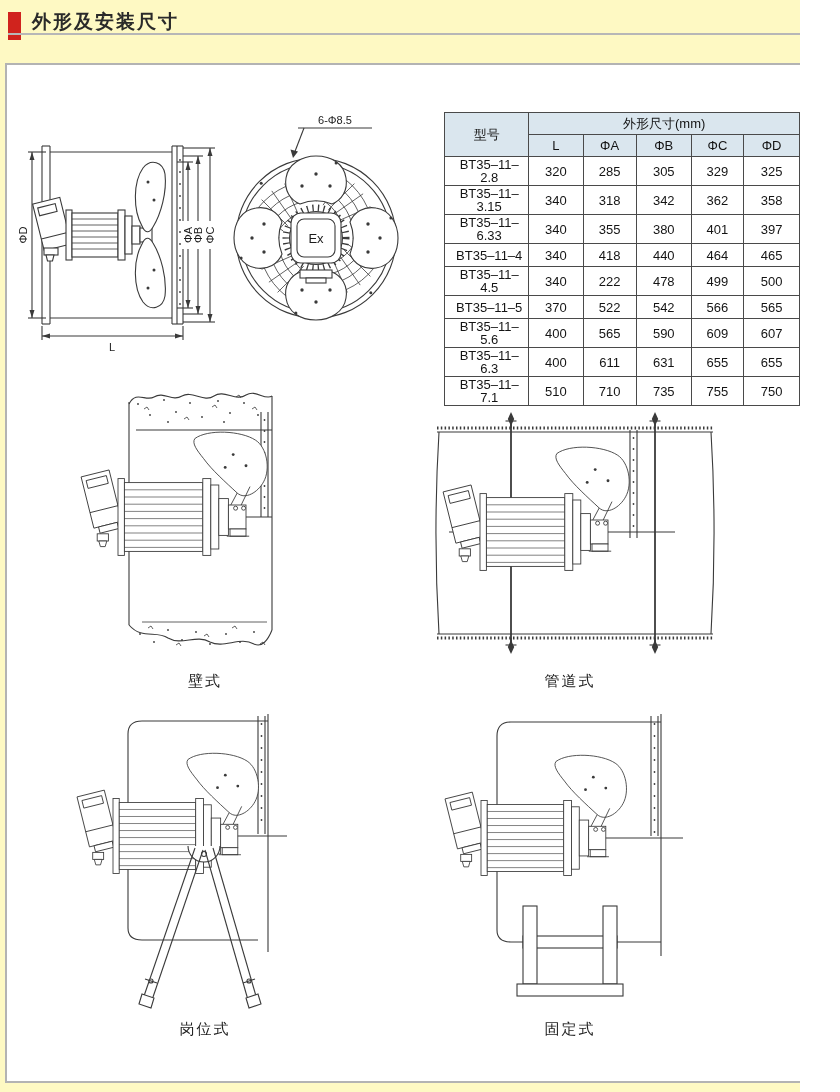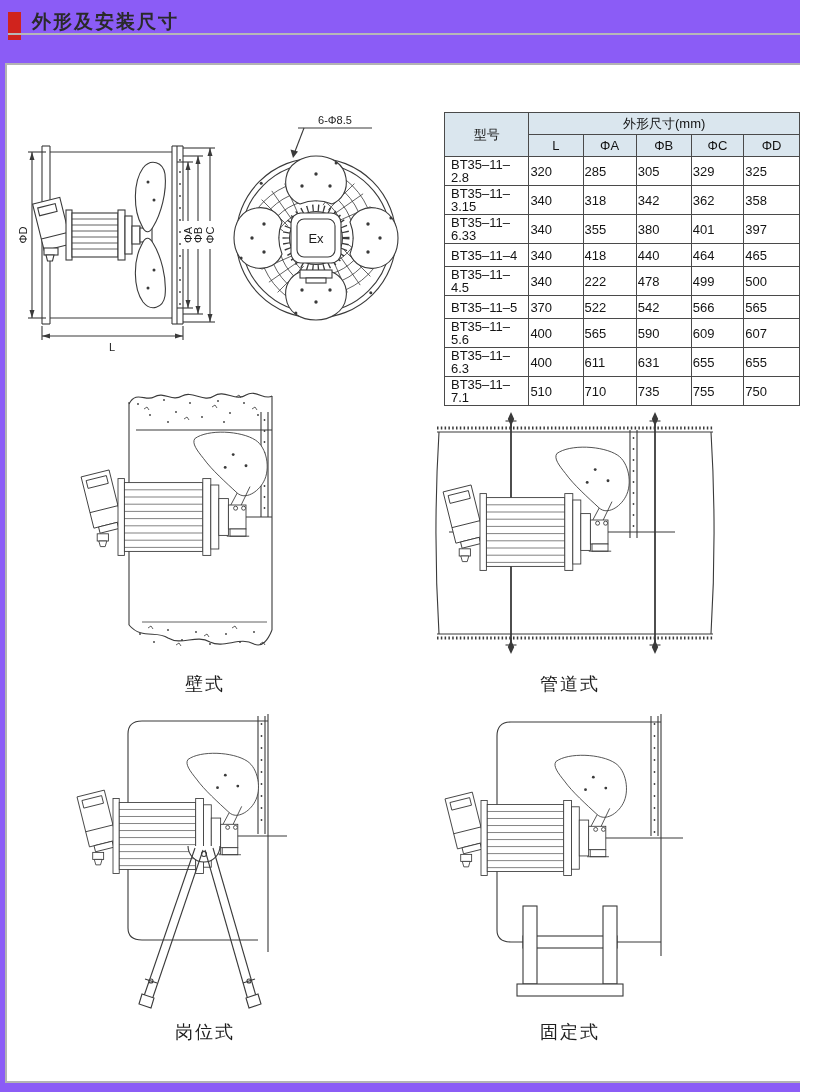--- a/index.html
+++ b/index.html
@@ -1,44 +1,44 @@
 <!DOCTYPE html>
 <html><head>
 <meta charset="utf-8">
 <style>
   html,body{margin:0;padding:0;background:#fff;}
-  .page{position:relative;width:800px;height:1092px;background:#8b5cf6;
+  .page{position:relative;width:800px;height:1092px;background:#fef9c3;
         font-family:"Liberation Sans","DejaVu Sans",sans-serif;overflow:hidden;}
   
   .hdr-bar{position:absolute;left:8px;top:12px;width:13px;height:28px;}
   .page-title{position:absolute;left:32px;top:9px;font-size:19px;font-weight:bold;
               color:#2a2a2a;letter-spacing:2px;margin:0;}
   .hdr-rule{position:absolute;left:8px;top:33px;width:828px;height:2px;background:#b7b7b7;}
   
   .content-box{position:absolute;left:5px;top:63px;width:821px;height:1016px;
                border:2px solid #b3b3b3;background:#fff;}
   
   table.dims{position:absolute;left:444px;top:112px;border-collapse:collapse;background:#fff;}
   table.dims th,table.dims td{border:1px solid #4a4a4a;font-size:13px;color:#141414;
                font-weight:normal;line-height:1;}
   table.dims th{background:#dae6ee;height:19px;}
-  table.dims td{height:20px;text-align:left;}
+  table.dims td{height:20px;text-align:center;}
   td.model{text-align:left;padding-left:6px;font-size:13.5px;}
   
   svg.draw{position:absolute;overflow:visible;}
   .ln{stroke:#3a3a3a;stroke-width:1.1;fill:none;}
   .th{stroke:#3a3a3a;stroke-width:0.8;fill:none;}
   .bd{stroke:#3a3a3a;stroke-width:1.8;fill:none;}
   .f{stroke:#3a3a3a;stroke-width:1.1;fill:#fff;}
   .dot{fill:#3a3a3a;stroke:none;}
   .stip{stroke:#3a3a3a;stroke-width:3;fill:none;stroke-dasharray:1.5 2.3;}
   .dim{font-size:11px;fill:#1c1c1c;stroke:none;font-family:"Liberation Sans",sans-serif;}
   .hubtxt{font-size:13px;fill:#1c1c1c;stroke:none;font-family:"Liberation Sans",sans-serif;}
   .wbg{fill:#fff;stroke:none;}
-  .install-label{position:absolute;width:110px;text-align:center;font-size:18px;
+  .install-label{position:absolute;width:110px;text-align:center;font-size:15px;
                  color:#1d1d1d;letter-spacing:2px;}
 </style>
 </head>
 <body>
 
 <div class="page">
 
   <span class="hdr-bar" id="accentBar" style="background: rgb(208, 35, 29);"></span>
   <h1 class="page-title">外形及安装尺寸</h1>
   <div class="hdr-rule"></div>

